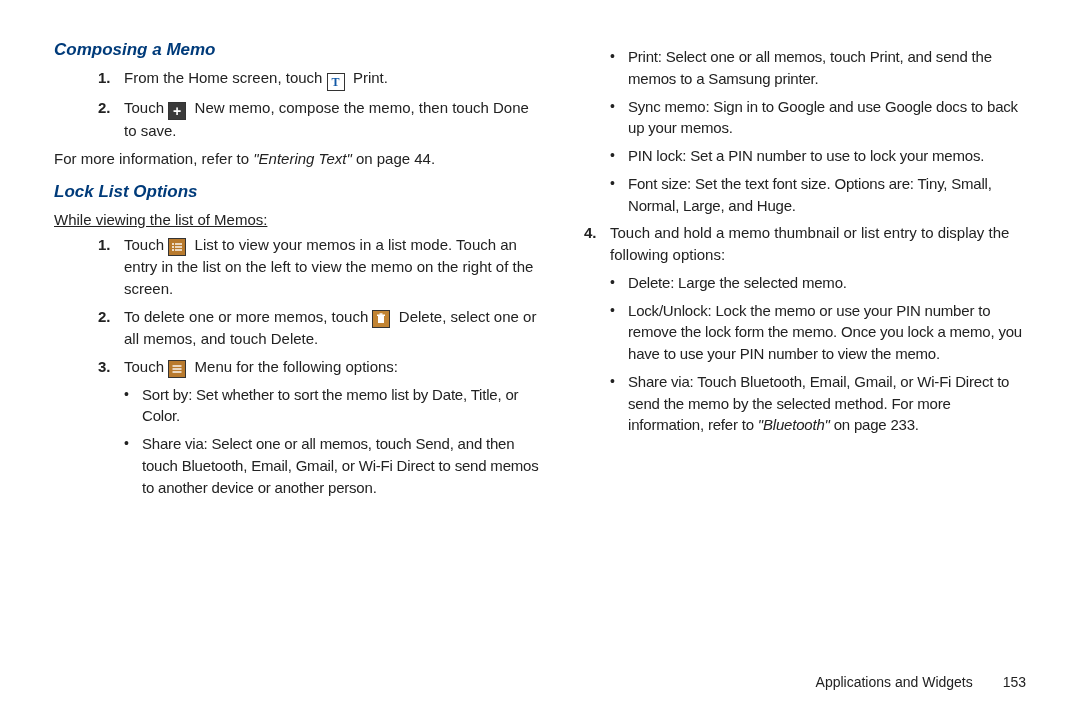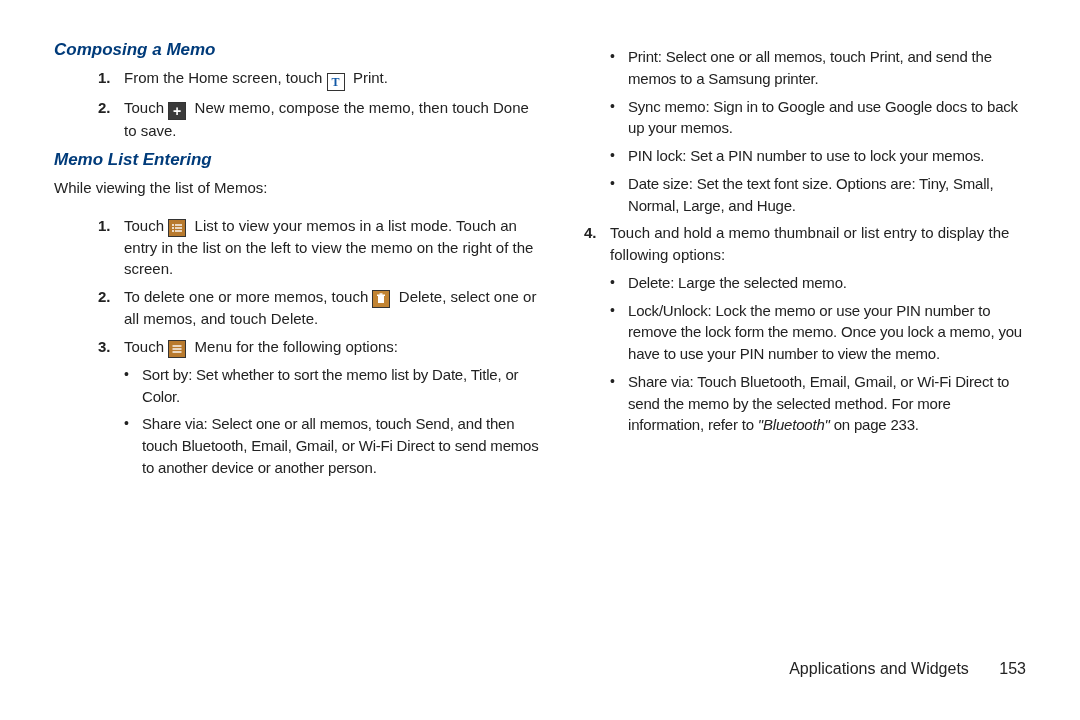--- a/index.html
+++ b/index.html
@@ -31,22 +31,22 @@
     .bul-list { padding-left: 0; }
     .bul { display: flex; margin-bottom: 6px; }
     .bul .dot { width: 18px; flex: 0 0 18px; text-align: left; font-size: 14px; line-height: 1.55; }
     .bul .body { flex: 1; }
     .b { font-weight: 400; }
     .i-ref { font-style: italic; }
     .narrow { letter-spacing: -0.2px; }
     .footer {
       position: absolute;
       right: 54px;
-      bottom: 40px;
-      font-size: 16px;
+      bottom: 28px;
+      font-size: 14px;
     }
     .footer .pg { display: inline-block; margin-left: 26px; }
     .icon {
       display: inline-flex;
       width: 18px; height: 18px;
       vertical-align: -3px;
       align-items: center; justify-content: center;
       border: 1px solid #333;
     }
     .icon-memo { background: #fff; color: #1158a6; font-weight: 700; font-family: Georgia, serif; font-size: 12px; }
@@ -77,23 +77,26 @@
       <div class="li-num">
         <div class="num">2.</div>
         <div class="body">
           <span>Touch </span>
           <span class="icon icon-plus">+</span>
           <span>&nbsp;</span><span class="b">New memo</span><span>, compose the memo, then touch </span><span class="b">Done</span><span> to save.</span>
         </div>
       </div>
     </div>
 
-
-    <div class="heading">Memo List Entering</div>
-    <div class="para-indent" style="margin-top:2px;margin-bottom:16px;">While viewing the list of Memos:</div>
+    <div class="para-indent">
+      <span>For more information, refer to </span><span class="i-ref">"Entering Text"</span><span> on page 44.</span>
+    </div>
+
+    <div class="heading">Lock List Options</div>
+    <div class="para-indent" style="margin-top:2px;margin-bottom:4px;text-decoration:underline;">While viewing the list of Memos:</div>
 
     <div class="ol-wrap">
       <div class="li-num">
         <div class="num">1.</div>
         <div class="body">
           <span>Touch </span>
           <span class="icon icon-list">
             <svg viewBox="0 0 12 12">
                 <g fill="#fff">
                   <circle cx="2" cy="3" r="1"></circle>
@@ -177,21 +180,21 @@
       </div>
       <div class="bul narrow">
         <div class="dot">•</div>
         <div class="body">
           <span class="b">PIN lock</span><span>: Set a PIN number to use to lock your memos.</span>
         </div>
       </div>
       <div class="bul narrow">
         <div class="dot">•</div>
         <div class="body">
-          <span class="b">Date size</span><span>: Set the text font size. Options are: Tiny, Small, Normal, Large, and Huge.</span>
+          <span class="b">Font size</span><span>: Set the text font size. Options are: Tiny, Small, Normal, Large, and Huge.</span>
         </div>
       </div>
     </div>
 
     <div class="ol-wrap">
       <div class="li-num">
         <div class="num">4.</div>
         <div class="body"><span>Touch and hold a memo thumbnail or list entry to display the following options:</span></div>
       </div>
 

